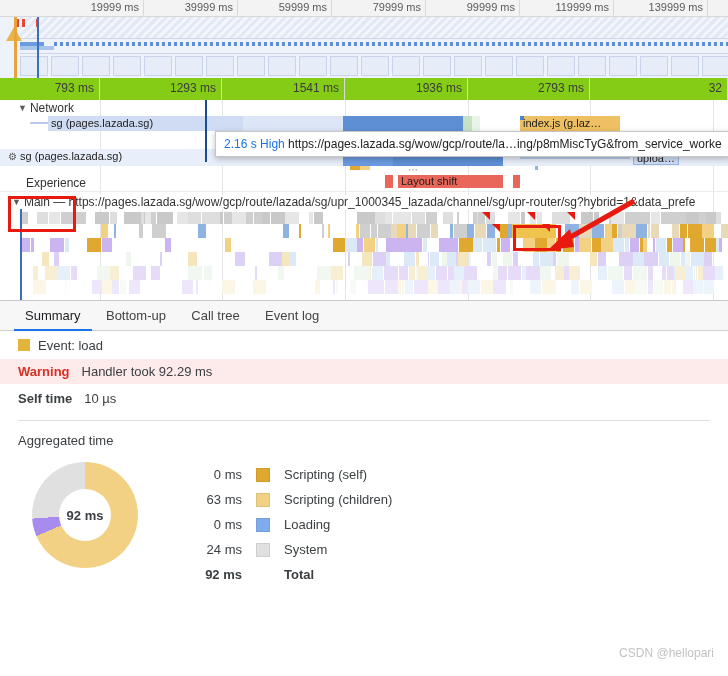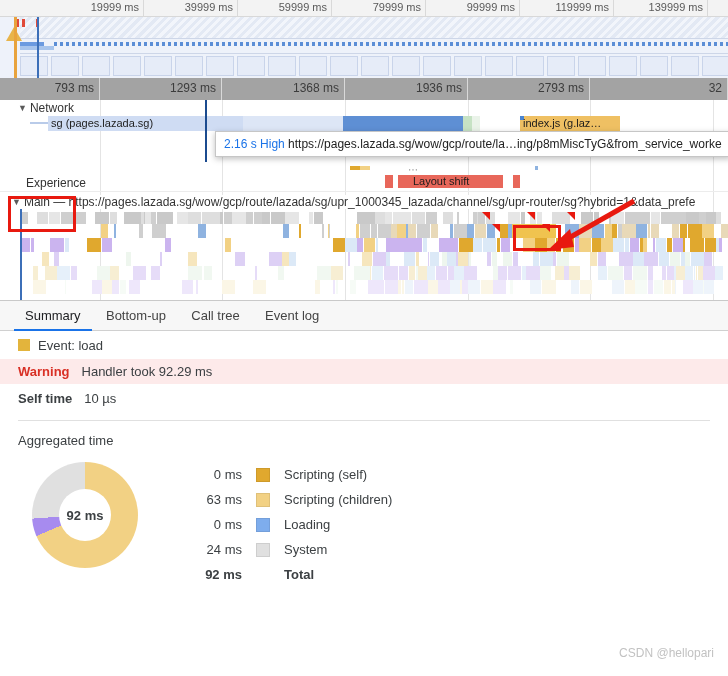--- a/index.html
+++ b/index.html
@@ -61,21 +61,21 @@
   .ov-frame {
     position: absolute; top: 2px; height: 20px;
     background: #e6ecf8; border: 1px solid #c9d4ea;
   }
   .ov-left-edge { position: absolute; left: 14px; top: 0; width: 3px; height: 61px; background: #e8a33d; }
   .ov-window-line { position: absolute; left: 37px; top: 0; width: 2px; height: 61px; background: #3c6fb8; }
 
   
   .tl-ruler {
     position: absolute; left: 0; top: 78px; width: 728px; height: 34px;
-    background: #a3a3a3; border-bottom: 1px solid #d4d4d4;
+    background: #84cc16; border-bottom: 1px solid #d4d4d4;
   }
   .tl-tick { position: absolute; top: 0; height: 22px; border-right: 1px solid #d9d9d9; }
   .tl-tick span {
     position: absolute; right: 5px; top: 3px;
     font-size: 12px; color: #3c3c3c; white-space: nowrap;
   }
 
   
   .tracks { position: absolute; left: 0; top: 100px; width: 728px; height: 200px; background: #fff; overflow: hidden; }
   .vgrid { position: absolute; top: 0; bottom: 0; width: 1px; background: #e4e4e4; }
@@ -103,21 +103,21 @@
     padding: 4px 8px; font-size: 12px; color: #222; white-space: nowrap;
     line-height: 16px;
   }
   .tooltip .t-dur { color: #1a73e8; }
   .tooltip .t-pri { color: #1a73e8; }
 
   
   .ls-bar { position: absolute; height: 13px; background: #e8675a; }
   .ls-bar-lbl {
     position: absolute; height: 13px; line-height: 13px;
-    font-size: 11px; color: #1b1b1b; padding-left: 15px; white-space: nowrap;
+    font-size: 11px; color: #1b1b1b; padding-left: 3px; white-space: nowrap;
   }
 
   
   .flame-row { position: absolute; left: 0; right: 0; }
   .fl { position: absolute; top: 0; bottom: 0; }
 
   
   .annot {
     position: absolute; border: 3px solid #e8190f; z-index: 30;
     pointer-events: none;
@@ -254,21 +254,21 @@
   </div>
 
   <div class="tl-ruler" id="tlRuler">
       <div class="tl-tick" style="left: 0px; width: 100px;">
         <span>793 ms</span>
       </div>
       <div class="tl-tick" style="left: 100px; width: 122px;">
         <span>1293 ms</span>
       </div>
       <div class="tl-tick" style="left: 222px; width: 123px;">
-        <span>1368 ms</span>
+        <span>1541 ms</span>
       </div>
       <div class="tl-tick" style="left: 345px; width: 123px;">
         <span>1936 ms</span>
       </div>
       <div class="tl-tick" style="left: 468px; width: 122px;">
         <span>2793 ms</span>
       </div>
       <div class="tl-tick" style="left: 590px; width: 138px;">
         <span>32</span>
       </div>
@@ -302,20 +302,31 @@
       <div style="position:absolute;left:520px;top:0;width:4px;height:4px;background:#4a84d0"></div>
       <div class="net-lbl" style="left:520px;background:transparent;color:#1b1b1b">index.js (g.laz…</div>
     </div>
 
     <div class="tooltip" style="left:215px; top:31px;">
       <span class="t-dur">2.16 s</span>
       <span class="t-pri">High</span>
       <span>https://pages.lazada.sg/wow/gcp/route/la…ing/p8mMiscTyG&amp;from_service_worke</span>
     </div>
 
+    <div class="net-row" style="left:0; top:49px; right:0;">
+      <div class="net-bar" style="left:0px;width:728px;height:17px;background:#e9effa"></div>
+      <div class="net-bar" style="left:343px;width:50px;height:17px;background:#6b9ae0"></div>
+      <div class="net-bar" style="left:393px;width:110px;height:17px;background:#5e8fd4"></div>
+      <div class="net-thin" style="left:520px;width:110px;top:8px;background:#b9cbe9"></div>
+      <div style="position:absolute;left:8px;top:1px;font-size:11px;color:#222;white-space:nowrap">
+        <span style="font-size:10px;color:#555">⚙</span>
+        <span>sg (pages.lazada.sg)</span>
+      </div>
+      <div class="net-lbl" style="left:633px;top:1px;height:15px;border:1px solid #9bb8e2">uploa…</div>
+    </div>
 
     <div style="position:absolute;left:350px;top:66px;width:10px;height:4px;background:#e0a82e"></div>
     <div style="position:absolute;left:360px;top:66px;width:10px;height:4px;background:#f2d184"></div>
     <div style="position:absolute;left:535px;top:66px;width:3px;height:4px;background:#8fb3e0"></div>
     <div style="position:absolute;left:408px;top:64px;font-size:10px;color:#888;letter-spacing:1px">⋯</div>
 
     <div class="track-head" style="left:26px; top:76px;">
       <span>Experience</span>
     </div>
     <div style="position:absolute;left:0;top:72px;width:728px;height:20px;border-bottom:1px solid #ececec"></div>

